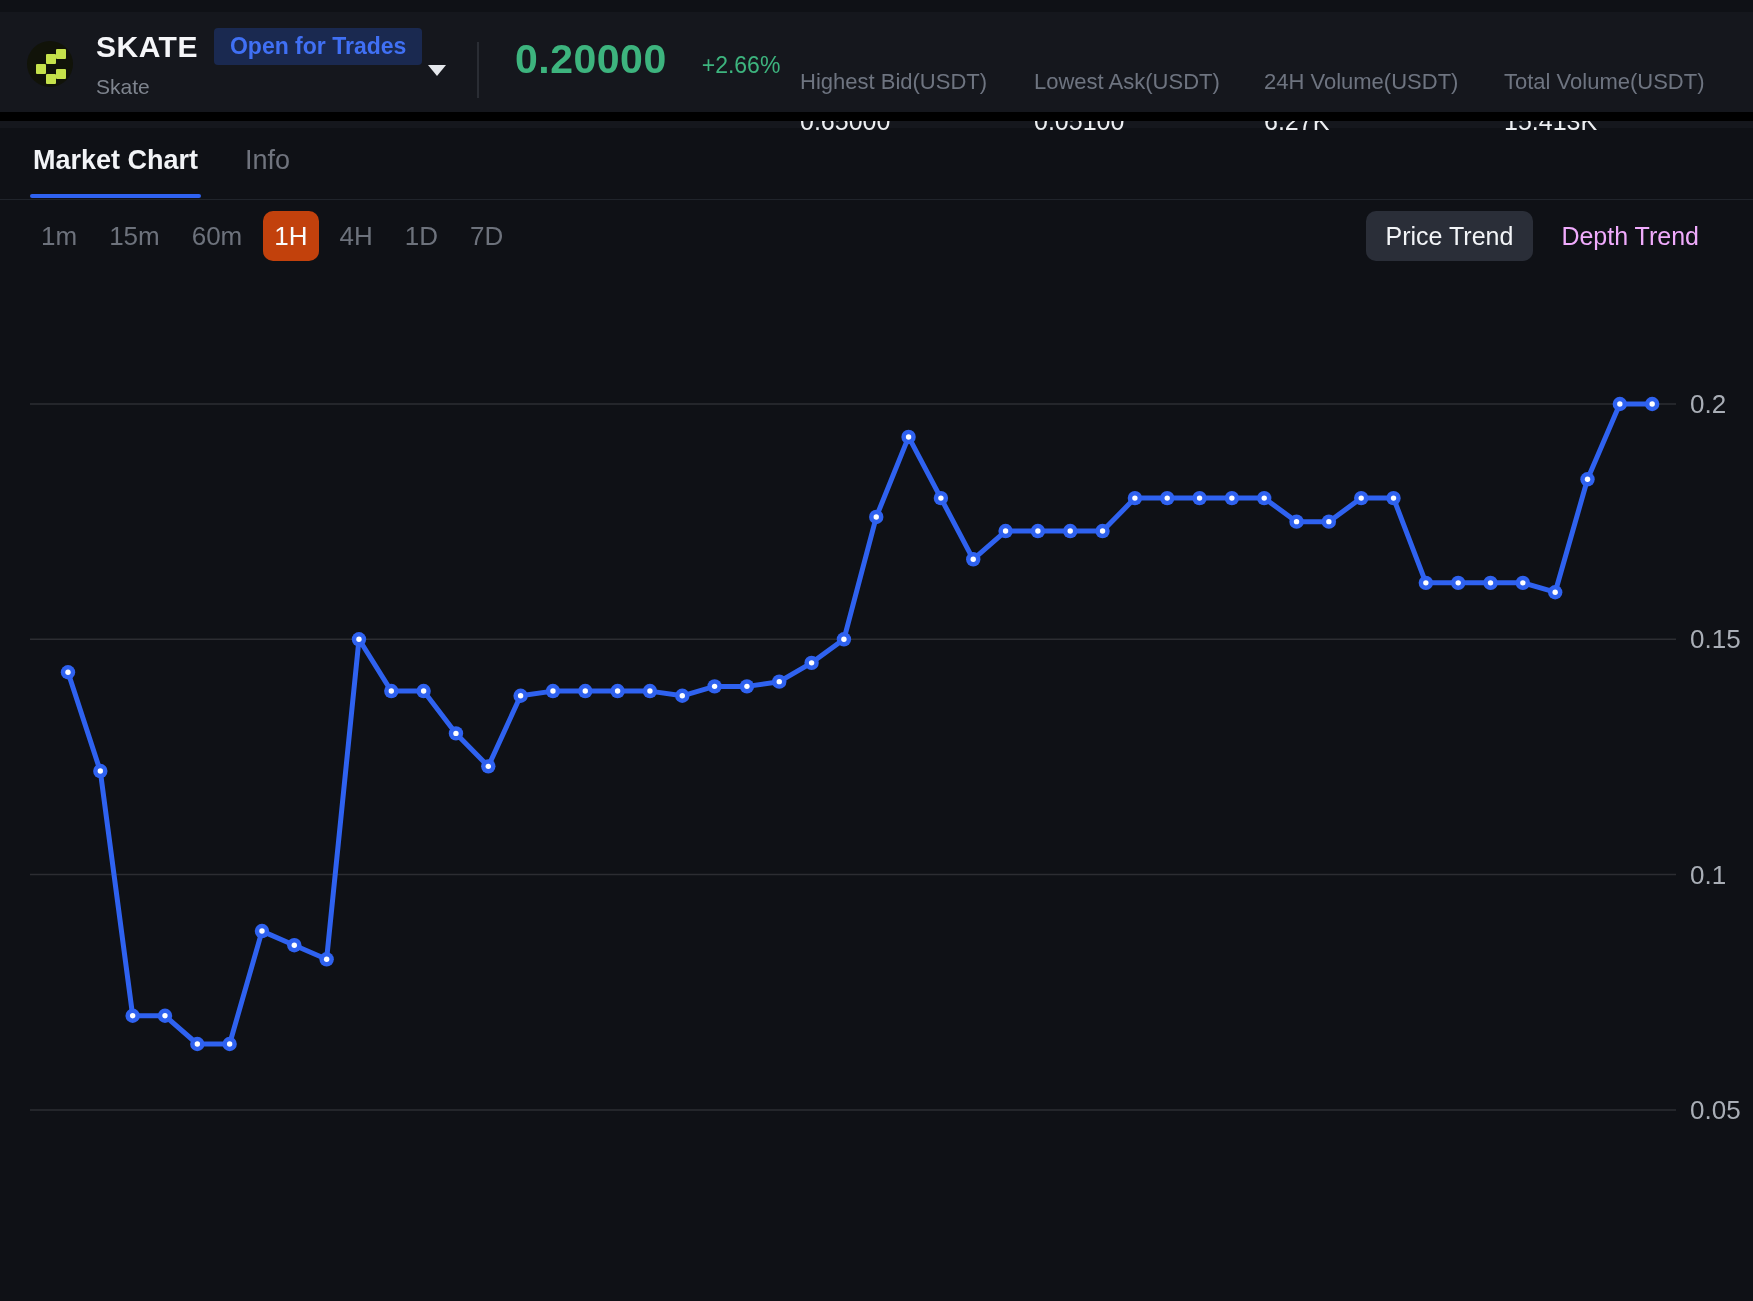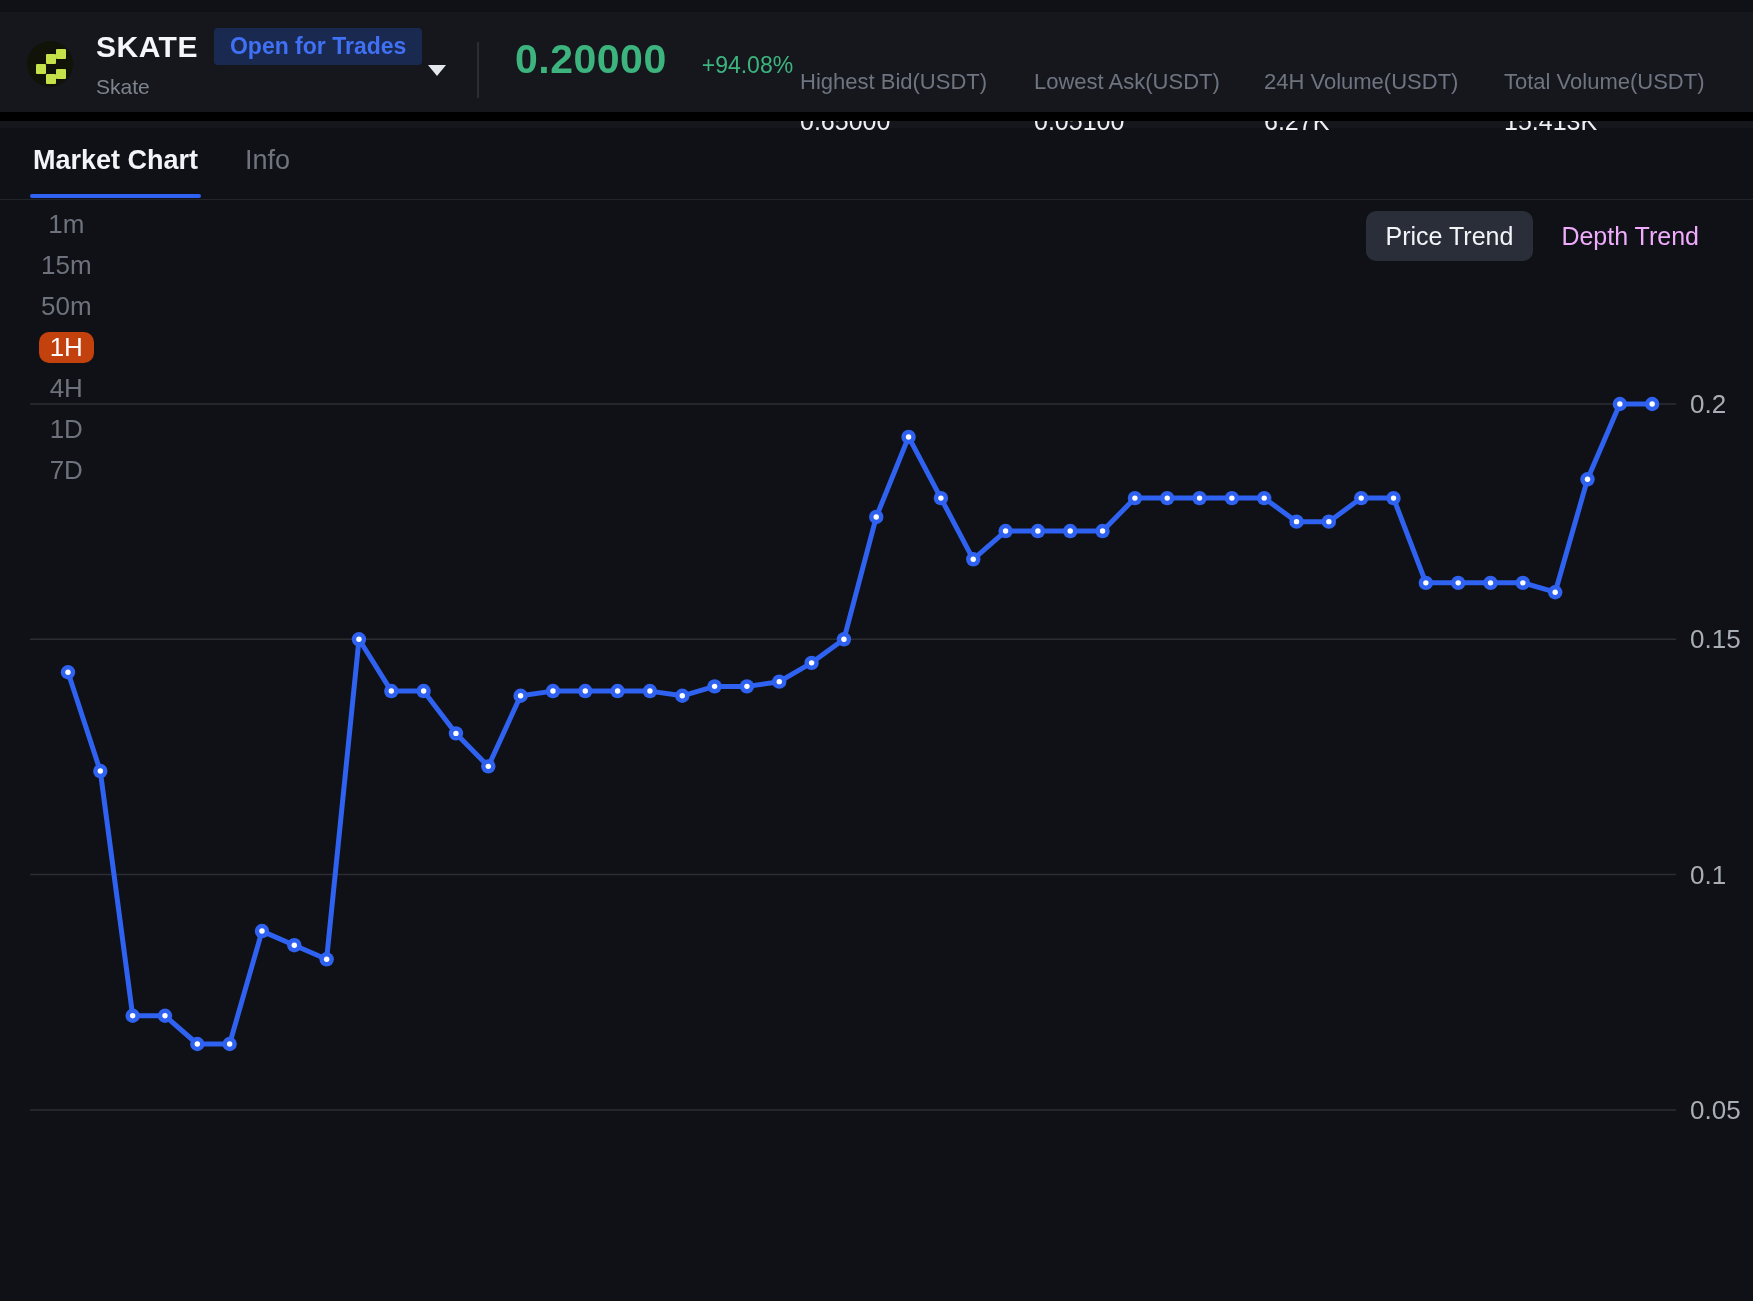--- a/index.html
+++ b/index.html
@@ -70,21 +70,21 @@
   .tab-underline {
     position:absolute; left:-3px; right:-3px; bottom:1px; height:4px;
     background:#2F62F0; border-radius:2px;
   }
   
   .toolbar {
     position:absolute; top:205px; left:0; width:1753px; height:62px;
   }
   .intervals {
     position:absolute; left:30px; top:4px; height:54px;
-    display:flex; align-items:center; gap:10px;flex-direction:column;
+    display:flex; align-items:center; gap:10px;
   }
   .interval-btn {
     font-size:26px; color:#6D727C; padding:0 11px; height:50px;
     display:flex; align-items:center; border-radius:10px;
   }
   .interval-btn.active {
     background:#c2410c; color:#FAFBFC;
   }
   .trend-toggle {
     position:absolute; right:50px; top:4px; height:54px;
@@ -117,21 +117,21 @@
       <span class="badge">Open for Trades</span>
     </div>
     <div class="token-name">Skate</div>
   </div>
 
   <span class="caret"></span>
   <div class="v-divider"></div>
 
   <div class="price-block">
     <span class="price">0.20000</span>
-    <span class="change">+94.08%</span>
+    <span class="change">+2.66%</span>
   </div>
 
   <div class="stats">
     <div class="stat">
       <div class="stat-label">Highest Bid(USDT)</div>
       <div class="stat-value">0.65000</div>
     </div>
     <div class="stat">
       <div class="stat-label">Lowest Ask(USDT)</div>
       <div class="stat-value">0.05100</div>
@@ -156,21 +156,21 @@
   </div>
   <div class="tab">
     <span class="tab-label">Info</span>
   </div>
 </div>
 
 <div class="toolbar">
   <div class="intervals">
     <div class="interval-btn">1m</div>
     <div class="interval-btn">15m</div>
-    <div class="interval-btn">50m</div>
+    <div class="interval-btn">60m</div>
     <div class="interval-btn active">1H</div>
     <div class="interval-btn">4H</div>
     <div class="interval-btn">1D</div>
     <div class="interval-btn">7D</div>
   </div>
   <div class="trend-toggle">
     <div class="trend-btn active">Price Trend</div>
     <div class="trend-btn">Depth Trend</div>
   </div>
 </div>

